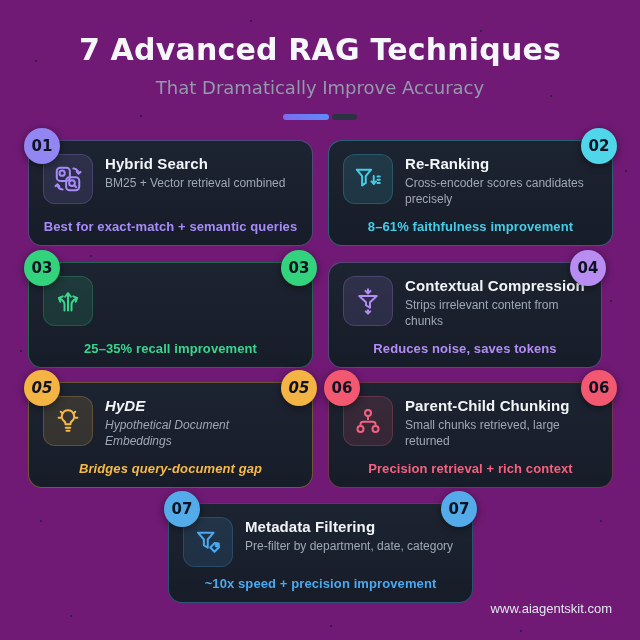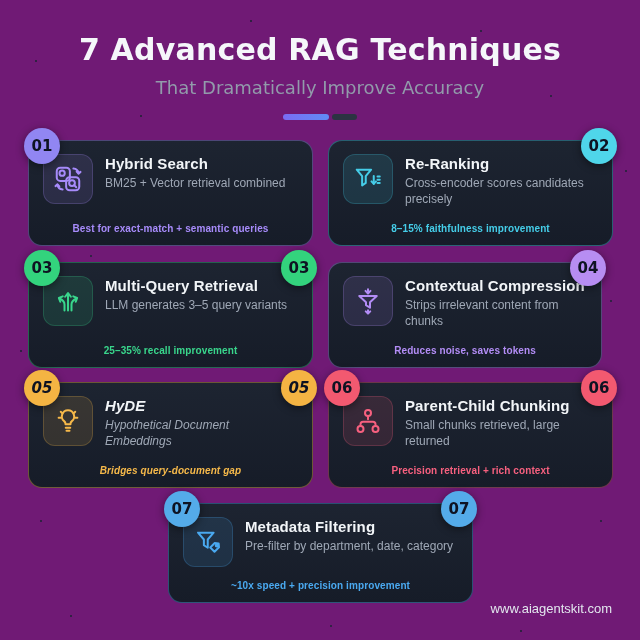--- a/index.html
+++ b/index.html
@@ -37,21 +37,21 @@
     box-shadow:0 2px 8px rgba(0,0,0,.45);}
   .badge-left{left:-5px;top:-13px}
   .badge-right{right:-5px;top:-13px}
   .card-body{display:flex;gap:12px;align-items:flex-start;}
   .icon-tile{flex:none;width:50px;height:50px;border-radius:12px;
     display:flex;align-items:center;justify-content:center;}
   .card-text{flex:1;min-width:0;padding-top:1px;}
   .card-title{font-size:15px;font-weight:bold;color:#f2f5f8;letter-spacing:.1px;}
   .card-desc{margin-top:4px;font-size:12px;line-height:1.3;color:#9fa8b6;}
   .card-stat{position:absolute;left:10px;right:10px;bottom:11px;text-align:center;
-    font-size:10px;font-weight:bold;letter-spacing:.1px;}
+    font-size:13px;font-weight:bold;letter-spacing:.1px;}
   .footer-url{position:absolute;top:601px;right:28px;font-size:13px;color:#e2e7ee;}
 </style>
 </head>
 <body>
 
 <div id="app">
   <div class="stars"></div>
 
   <div class="header">
     <div class="page-title">7 Advanced RAG Techniques</div>
@@ -98,40 +98,36 @@
               <path d="M16.6 9.5v6.3"></path>
               <path d="M14.8 13.9l1.8 2 1.8-2"></path>
               <path d="M19.6 10h1.8M19.6 12.6h1.8M19.6 15.2h1.8"></path>
             </svg>
           </div>
       <div class="card-text">
         <div class="card-title">Re-Ranking</div>
         <div class="card-desc">Cross-encoder scores candidates precisely</div>
       </div>
     </div>
-    <div class="card-stat" style="color: rgb(69, 205, 232);">8–15% faithfulness improvement</div>
+    <div class="card-stat" style="color: rgb(69, 205, 232);">8–61% faithfulness improvement</div>
   </div>
       <div class="card pos-3" style="border-color: rgba(57, 214, 140, 0.38);">
     <div class="badge badge-left" style="background: rgb(51, 211, 125);">03</div>
     <div class="badge badge-right" style="background: rgb(51, 211, 125);">03</div>
     <div class="card-body">
       <div class="icon-tile" style="background: rgba(57, 214, 140, 0.13); box-shadow: rgba(57, 214, 140, 0.22) 0px 0px 0px 1px inset;">
             <svg viewBox="0 0 24 24" width="30" height="30" fill="none" stroke="#39d68c" stroke-width="1.6" stroke-linecap="round" stroke-linejoin="round">
               <path d="M12 19.5V6.3"></path>
               <path d="M9.7 8.6L12 5.7l2.3 2.9"></path>
               <path d="M9.2 19.5v-4.8c0-2.4-1.7-3.7-4.1-4.7"></path>
               <path d="M7.8 8.3L4.7 9.6l1.1 3"></path>
               <path d="M14.8 19.5v-4.8c0-2.4 1.7-3.7 4.1-4.7"></path>
               <path d="M16.2 8.3l3.1 1.3-1.1 3"></path>
             </svg>
           </div>
-      <div class="card-text">
-        <div class="card-title">Multi-Query Retrieval</div>
-        <div class="card-desc">LLM generates 3–5 query variants</div>
-      </div>
     </div>
     <div class="card-stat" style="color: rgb(57, 214, 140);">25–35% recall improvement</div>
   </div>
       <div class="card pos-4" style="border-color: rgba(179, 141, 246, 0.38);">
 
     <div class="badge badge-right" style="background: rgb(183, 141, 242);">04</div>
     <div class="card-body">
       <div class="icon-tile" style="background: rgba(179, 141, 246, 0.13); box-shadow: rgba(179, 141, 246, 0.22) 0px 0px 0px 1px inset;">
             <svg viewBox="0 0 24 24" width="30" height="30" fill="none" stroke="#b38df6" stroke-width="1.6" stroke-linecap="round" stroke-linejoin="round">
               <path d="M12 2.6v2.8"></path>

